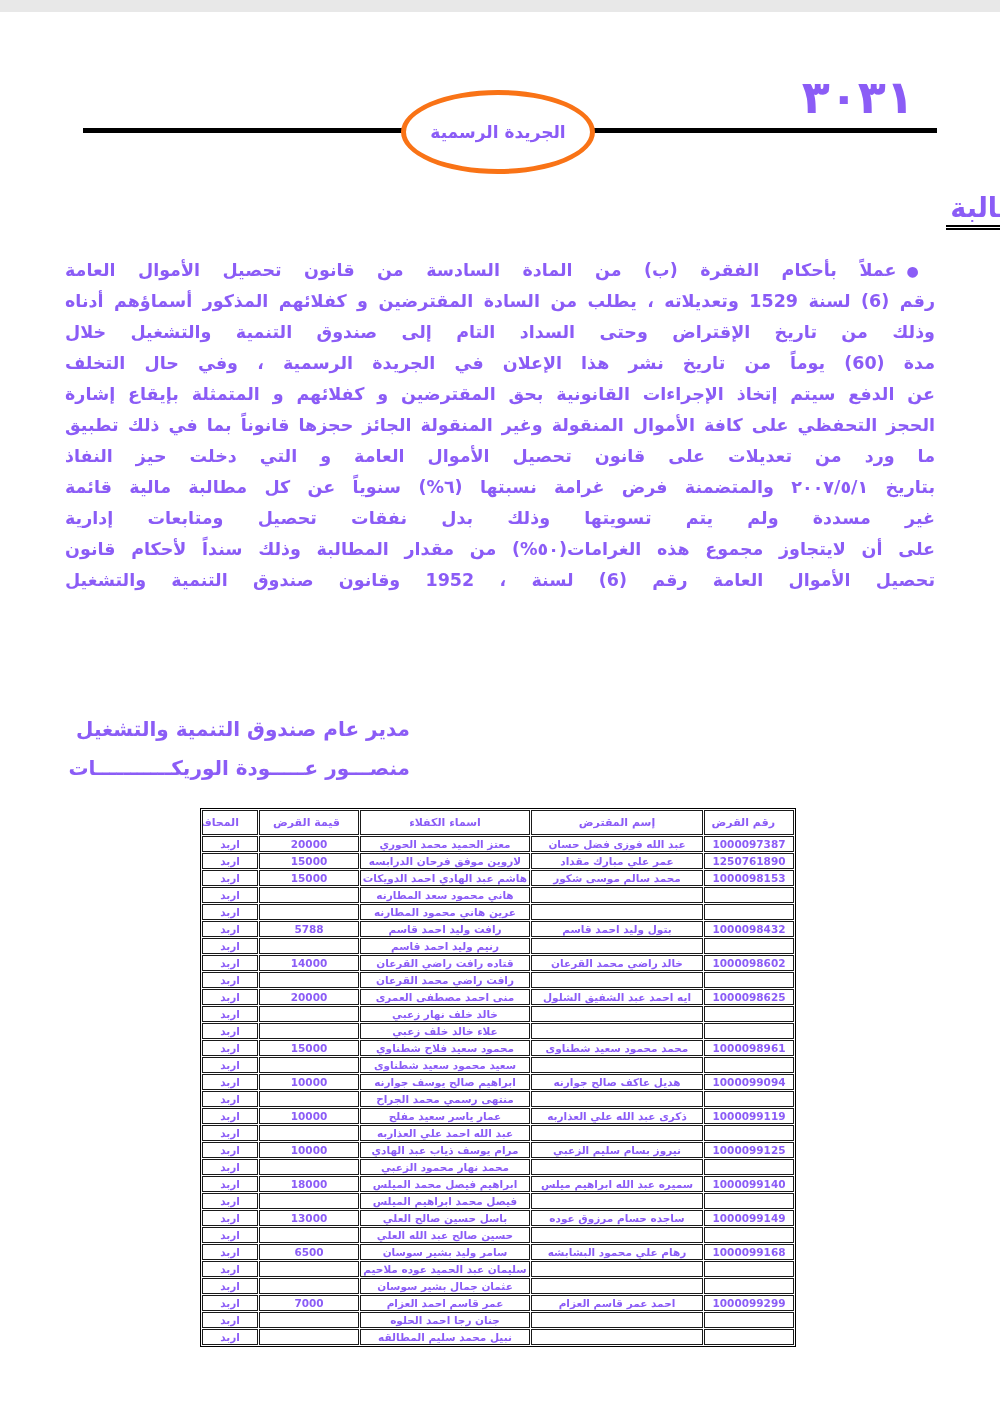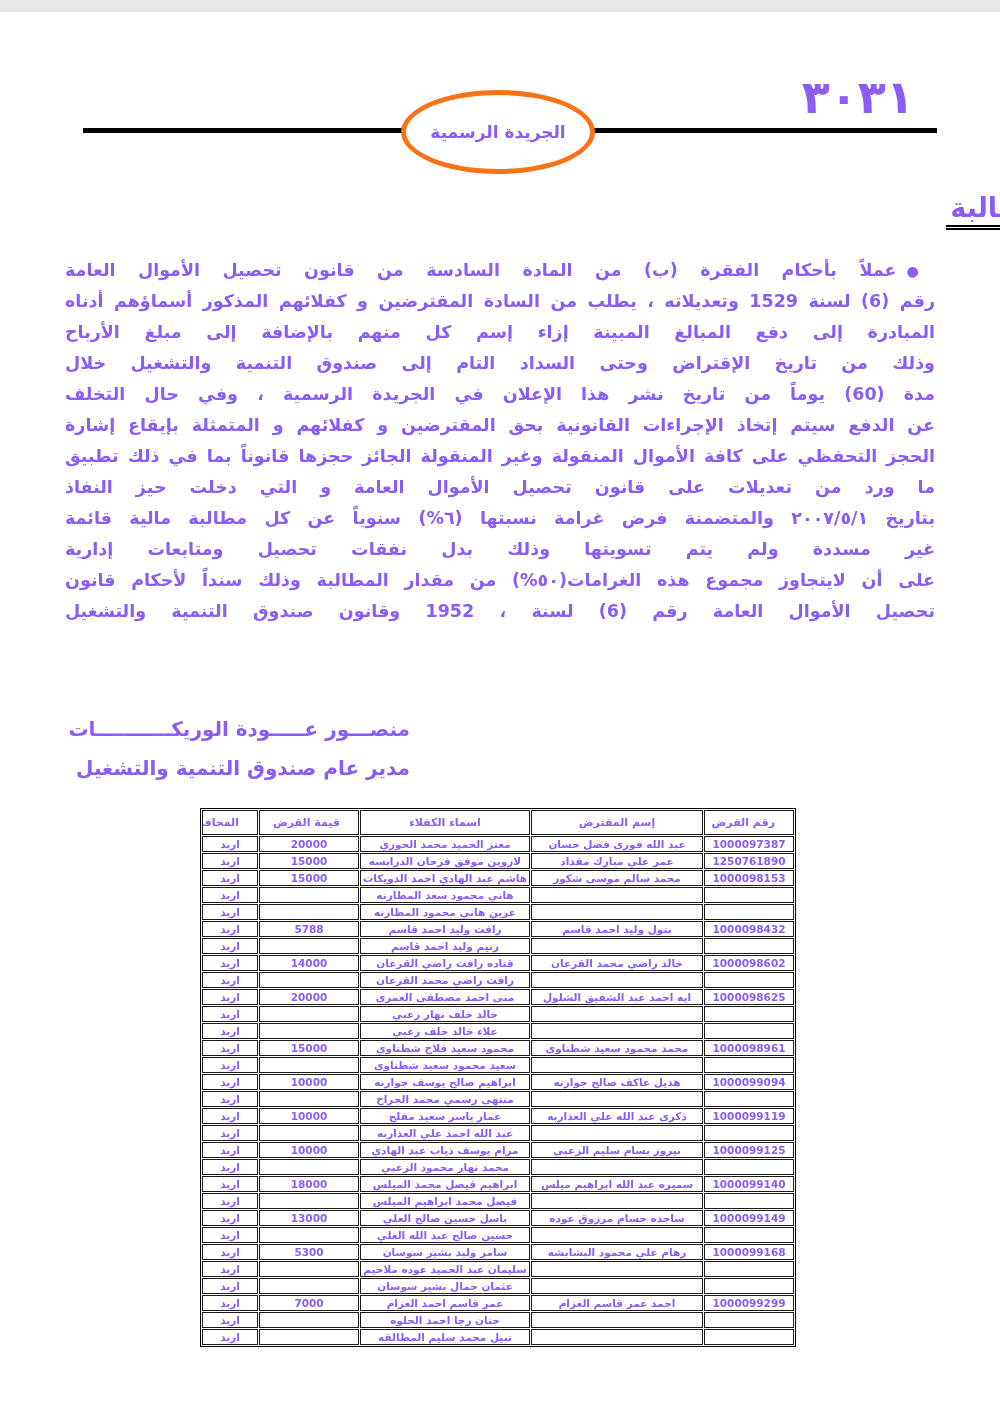--- a/index.html
+++ b/index.html
@@ -80,35 +80,34 @@
     <span>الجريدة الرسمية</span>
   </div>
 
   <div class="doc-title-wrap">
     <span class="doc-title">مطالبة</span>
   </div>
 
   <div class="claim-paragraph">
       <div class="pline"><span class="bullet">●</span>عملاً بأحكام الفقرة (ب) من المادة السادسة من قانون تحصيل الأموال العامة</div>
       <div class="pline">رقم (6) لسنة 1529 وتعديلاته ، يطلب من السادة المقترضين و كفلائهم المذكور أسماؤهم أدناه</div>
-      <div class="pline">المبادرة إلى دفع المبالغ المبينة إزاء إسم كل منهم بالإضافة إلى مبلغ الأرباح</div>
       <div class="pline">وذلك من تاريخ الإقتراض وحتى السداد التام إلى صندوق التنمية والتشغيل خلال</div>
       <div class="pline">مدة (60) يوماً من تاريخ نشر هذا الإعلان في الجريدة الرسمية ، وفي حال التخلف</div>
       <div class="pline">عن الدفع سيتم إتخاذ الإجراءات القانونية بحق المقترضين و كفلائهم و المتمثلة بإيقاع إشارة</div>
       <div class="pline">الحجز التحفظي على كافة الأموال المنقولة وغير المنقولة الجائز حجزها قانوناً بما في ذلك تطبيق</div>
       <div class="pline">ما ورد من تعديلات على قانون تحصيل الأموال العامة و التي دخلت حيز النفاذ</div>
       <div class="pline">بتاريخ ٢٠٠٧/٥/١ والمتضمنة فرض غرامة نسبتها (٦%) سنوياً عن كل مطالبة مالية قائمة</div>
       <div class="pline">غير مسددة ولم يتم تسويتها وذلك بدل نفقات تحصيل ومتابعات إدارية</div>
       <div class="pline">على أن لايتجاوز مجموع هذه الغرامات(٥٠%) من مقدار المطالبة وذلك سنداً لأحكام قانون</div>
       <div class="pline">تحصيل الأموال العامة رقم (6) لسنة ، 1952 وقانون صندوق التنمية والتشغيل</div>
     </div>
 
   <div class="signature">
+    <div class="sig-line">مدير عام صندوق التنمية والتشغيل</div>
     <div class="sig-line">منصـــور عـــــودة الوريكـــــــــــات</div>
-    <div class="sig-line">مدير عام صندوق التنمية والتشغيل</div>
   </div>
 
   <table class="loan-table">
     <colgroup>
       <col style="width:90px">
         <col style="width:172px">
         <col style="width:170px">
         <col style="width:100px">
         <col style="width:56px">
     </colgroup>
@@ -287,21 +286,21 @@
           <td></td>
           <td></td>
           <td>حسين صالح عبد الله العلي</td>
           <td></td>
           <td>اربد</td>
         </tr>
         <tr>
           <td class="num">1000099168</td>
           <td>رهام علي محمود البشابشه</td>
           <td>سامر وليد بشير سوسان</td>
-          <td class="num">5300</td>
+          <td class="num">6500</td>
           <td>اربد</td>
         </tr>
         <tr>
           <td></td>
           <td></td>
           <td>سليمان عبد الحميد عوده ملاحيم</td>
           <td></td>
           <td>اربد</td>
         </tr>
         <tr>

